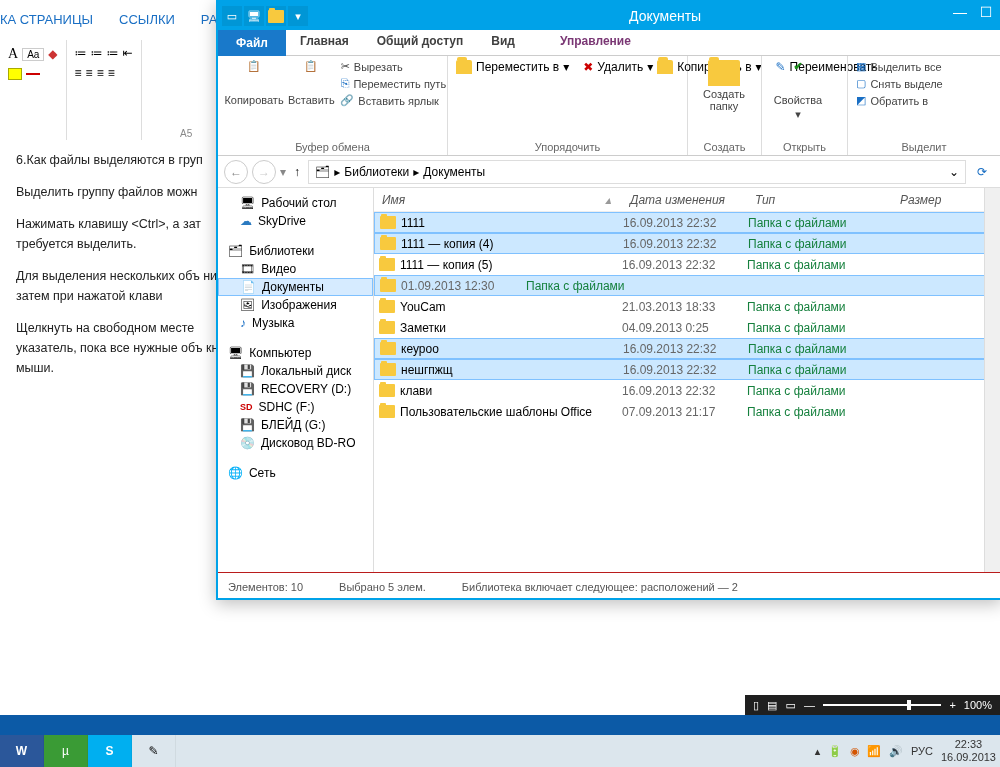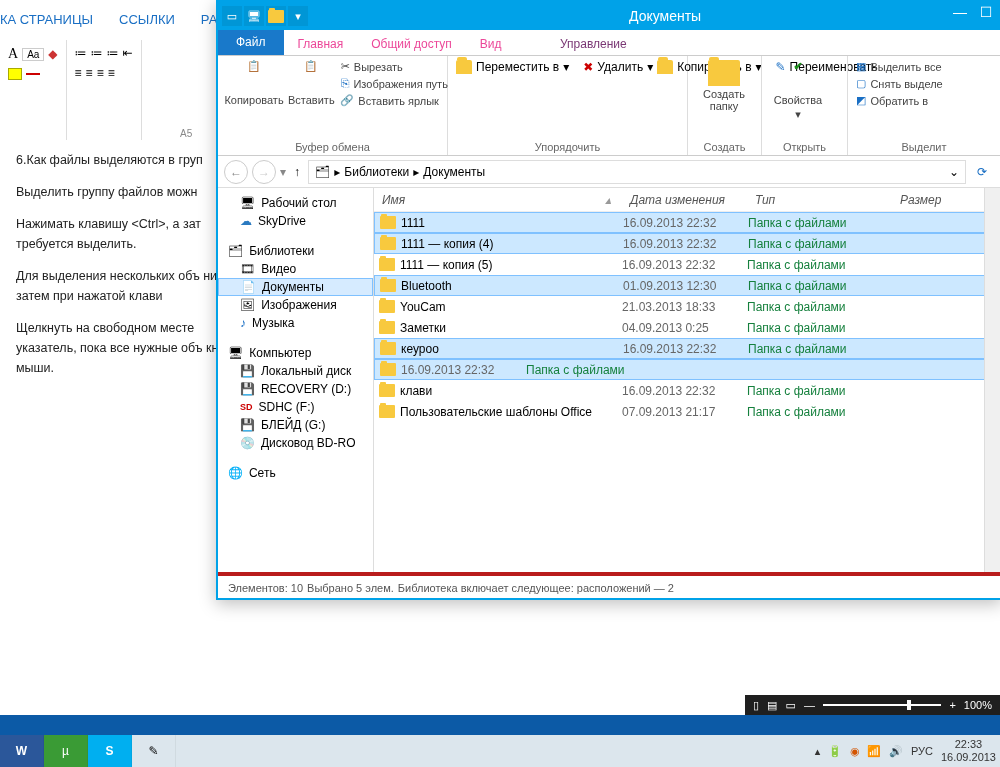--- a/index.html
+++ b/index.html
@@ -19,23 +19,23 @@
   
   .explorer { position: absolute; left: 216px; top: 0; right: -2px; height: 600px; background: #fff; border: 2px solid #00a2e8; box-shadow: 0 4px 16px rgba(0,0,0,0.25); }
   .exp-titlebar { height: 28px; background: #00a2e8; color: #fff; display: flex; align-items: center; padding-left: 4px; position: relative; }
   .qat { display: flex; gap: 2px; align-items: center; }
   .qat-btn { width: 20px; height: 20px; display: flex; align-items: center; justify-content: center; background: #0096d6; font-size: 11px; }
   .lib-tool-tab { position: absolute; left: 290px; top: 4px; background: #f7c6f0; border: 1px solid #d48ad0; color: #7a3774; padding: 2px 12px; font-size: 11px; }
   .exp-title { position: absolute; left: 50%; transform: translateX(20px); font-size: 14px; }
   .exp-winctrl { position: absolute; right: 4px; top: 2px; display: flex; gap: 6px; }
   .exp-winctrl span { width: 20px; text-align: center; font-size: 14px; }
 
-  .exp-tabs { height: 26px; display: flex; align-items: flex-end; border-bottom: 1px solid #ccc; background: #fff; font-size: 12px; }
+  .exp-tabs { height: 26px; display: flex; align-items: flex-start; border-bottom: 1px solid #ccc; background: #fff; font-size: 12px; font-weight: bold; }
   .exp-tab-file { background: #1979ca; color: #fff; padding: 4px 18px; height: 26px; display: flex; align-items: center; }
-  .exp-tab { padding: 4px 14px; color: #ec4899; }
+  .exp-tab { padding: 4px 14px; color: #404040; }
   .exp-tab-lib { position: absolute; left: 324px; padding: 4px 18px; color: #7a3774; }
 
   .exp-ribbon { height: 100px; border-bottom: 1px solid #ccc; display: flex; background: #fff; }
   .rgrp { border-right: 1px solid #ddd; padding: 4px 8px 2px 8px; display: flex; flex-direction: column; justify-content: space-between; }
   .rgrp-label { text-align: center; font-size: 11px; color: #666; margin-top: 2px; }
   .rgrp-body { flex: 1; display: flex; gap: 6px; align-items: flex-start; }
   .big-btn { display: flex; flex-direction: column; align-items: center; width: 56px; font-size: 11px; color: #444; text-align: center; gap: 2px; }
   .big-btn .ic { width: 32px; height: 32px; }
   .small-col { display: flex; flex-direction: column; gap: 4px; font-size: 11px; color: #444; }
   .small-row { display: flex; align-items: center; gap: 4px; white-space: nowrap; }
@@ -68,21 +68,21 @@
   .frow { display: flex; height: 21px; align-items: center; font-size: 12px; }
   .frow.sel { background: #cce8ff; border: 1px solid #7fc1ff; height:21px; box-sizing:border-box; }
   .fc-ico { width: 26px; display: flex; justify-content: center; }
   .fc-name { flex: 0 0 222px; }
   .fc-date { flex: 0 0 125px; color: #666; }
   .fc-type { flex: 0 0 145px; color: #15803d; }
   .folder-ico { width: 16px; height: 13px; background: #f8c93e; position: relative; border-radius: 1px; }
   .folder-ico:before { content: ""; position: absolute; top: -2px; left: 1px; width: 6px; height: 2px; background: #f8c93e; border-radius: 1px 1px 0 0;}
   .scrollbar-shadow { position:absolute; top:0; right:0; bottom:0; width:16px; background:#f0f0f0; border-left:1px solid #ddd;}
 
-  .exp-status { height: 28px; border-top: 4px solid #b91c1c; display: flex; align-items: center; padding: 0 10px; gap: 4px; font-size: 11px; color: #555; }
+  .exp-status { height: 28px; border-top: 1px solid #b91c1c; display: flex; align-items: center; padding: 0 10px; gap: 36px; font-size: 11px; color: #555; }
 
   
   .blue-strip { position: absolute; left: 0; right: 0; bottom: 32px; height: 20px; background: #0c5aa6; }
   .vol-strip { position:absolute; right: 0; bottom: 52px; height: 20px; width: 255px; background: #1f1f1f; color:#fff; display:flex; align-items:center; gap:8px; padding:0 8px; font-size:11px;}
   .vol-strip .bar { flex:1; height:2px; background:#fff; position:relative;}
   .vol-strip .bar .thumb { position:absolute; right:30px; top:-4px; width:4px; height:10px; background:#fff;}
   .taskbar { position: absolute; bottom: 0; left: 0; right: 0; height: 32px; background: #dce6ed; display: flex; align-items: center; }
   .tb-left { display: flex; height: 100%; }
   .tb-btn { width: 44px; height: 100%; display: flex; align-items: center; justify-content: center; border-right: 1px solid rgba(0,0,0,0.05); }
   .tb-right { margin-left: auto; display: flex; align-items: center; gap: 8px; padding-right: 4px; font-size: 11px; color: #333; }
@@ -172,21 +172,21 @@
           <span class="ic">📋</span>
           <span>Вставить</span>
         </div>
         <div class="small-col">
           <div class="small-row">
               <span>✂</span>
               <span>Вырезать</span>
             </div>
           <div class="small-row">
               <span style="color:#1a6fc4">⎘</span>
-              <span>Изображения путь</span>
+              <span>Переместить путь</span>
             </div>
           <div class="small-row">
               <span>🔗</span>
               <span>Вставить ярлык</span>
             </div>
         </div>
       </div>
       <div class="rgrp-label">Буфер обмена</div>
     </div>
     <div class="rgrp" style="width:240px">
@@ -368,21 +368,20 @@
               <span class="folder-ico"></span>
             </span>
             <span class="fc-name">1111 — копия (5)</span>
             <span class="fc-date">16.09.2013 22:32</span>
             <span class="fc-type">Папка с файлами</span>
           </div>
           <div class="frow sel">
             <span class="fc-ico">
               <span class="folder-ico"></span>
             </span>
-            <span class="fc-name">Bluetooth</span>
             <span class="fc-date">01.09.2013 12:30</span>
             <span class="fc-type">Папка с файлами</span>
           </div>
           <div class="frow">
             <span class="fc-ico">
               <span class="folder-ico"></span>
             </span>
             <span class="fc-name">YouCam</span>
             <span class="fc-date">21.03.2013 18:33</span>
             <span class="fc-type">Папка с файлами</span>
@@ -400,20 +399,21 @@
               <span class="folder-ico"></span>
             </span>
             <span class="fc-name">кеуроо</span>
             <span class="fc-date">16.09.2013 22:32</span>
             <span class="fc-type">Папка с файлами</span>
           </div>
           <div class="frow sel">
             <span class="fc-ico">
               <span class="folder-ico"></span>
             </span>
+            <span class="fc-name">нешгпжщ</span>
             <span class="fc-date">16.09.2013 22:32</span>
             <span class="fc-type">Папка с файлами</span>
           </div>
           <div class="frow">
             <span class="fc-ico">
               <span class="folder-ico"></span>
             </span>
             <span class="fc-name">клави</span>
             <span class="fc-date">16.09.2013 22:32</span>
             <span class="fc-type">Папка с файлами</span>

